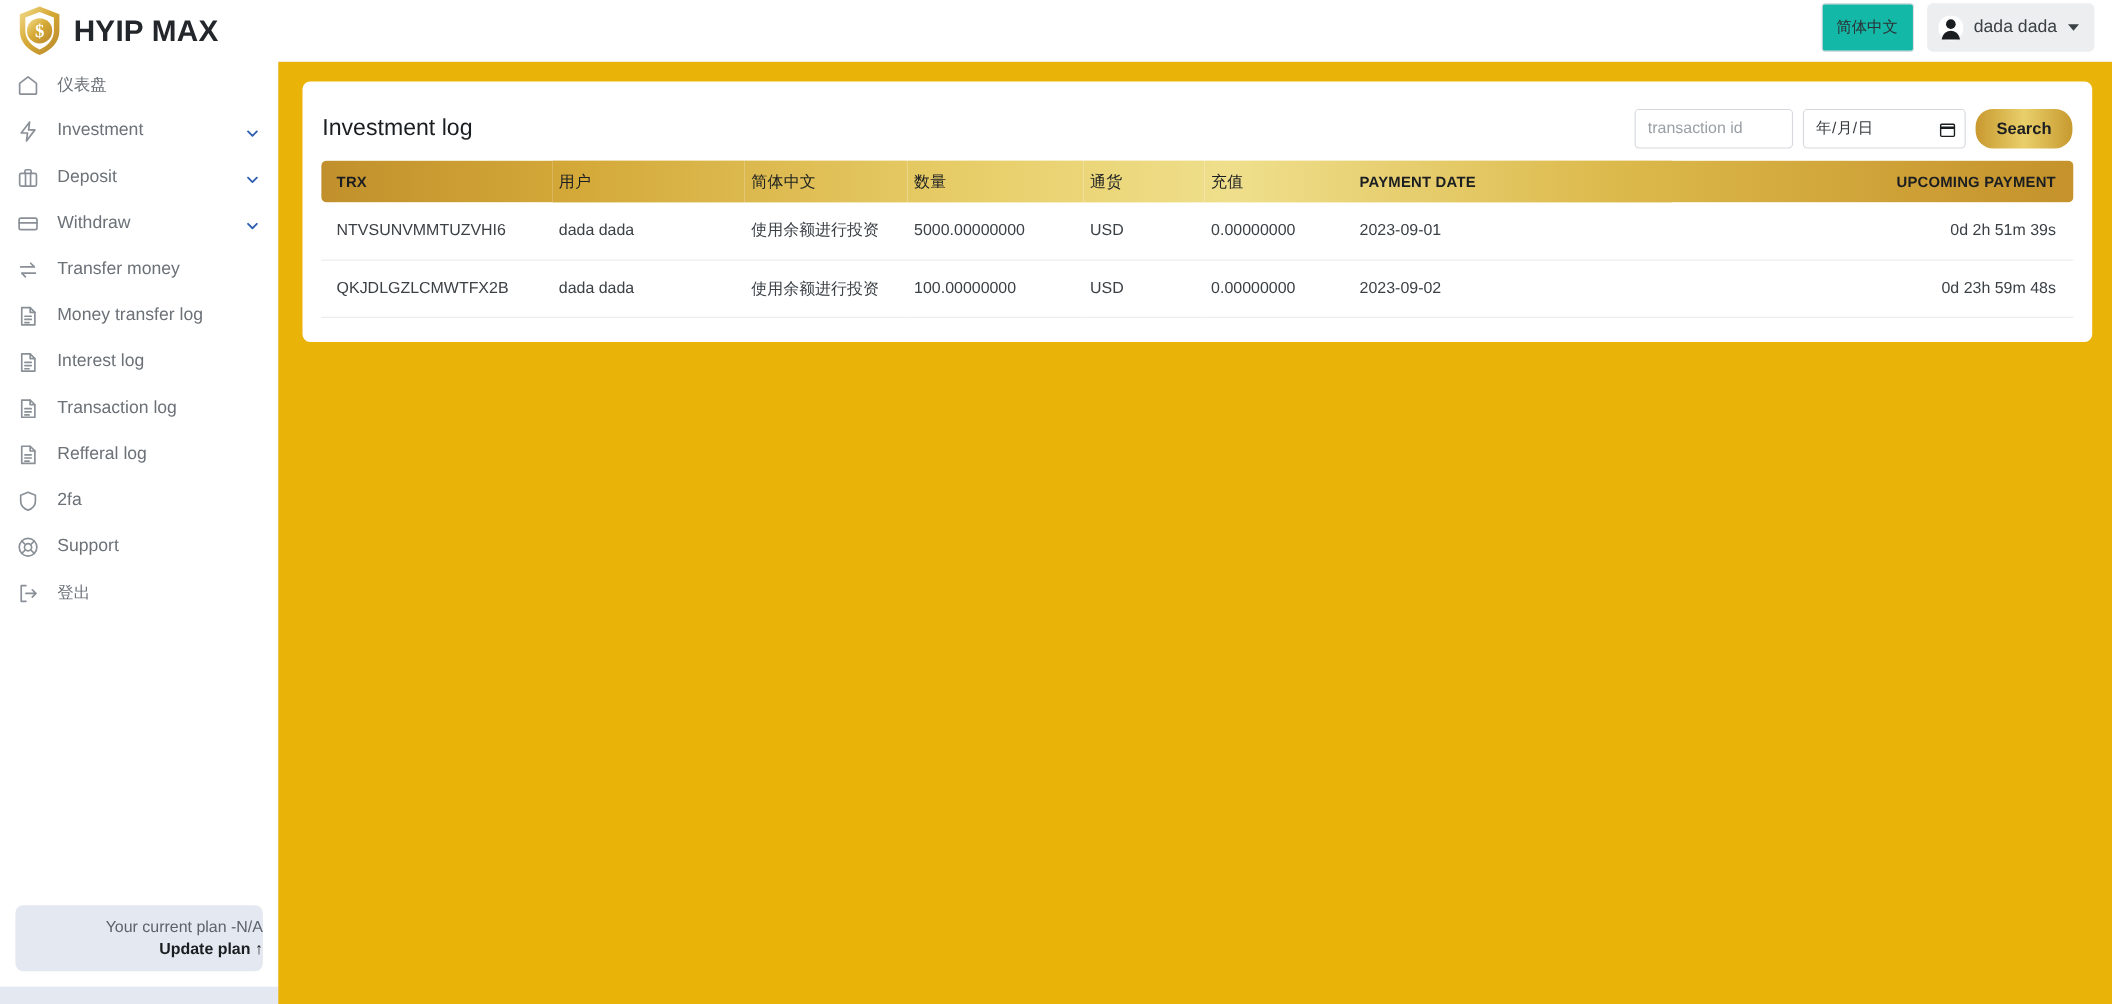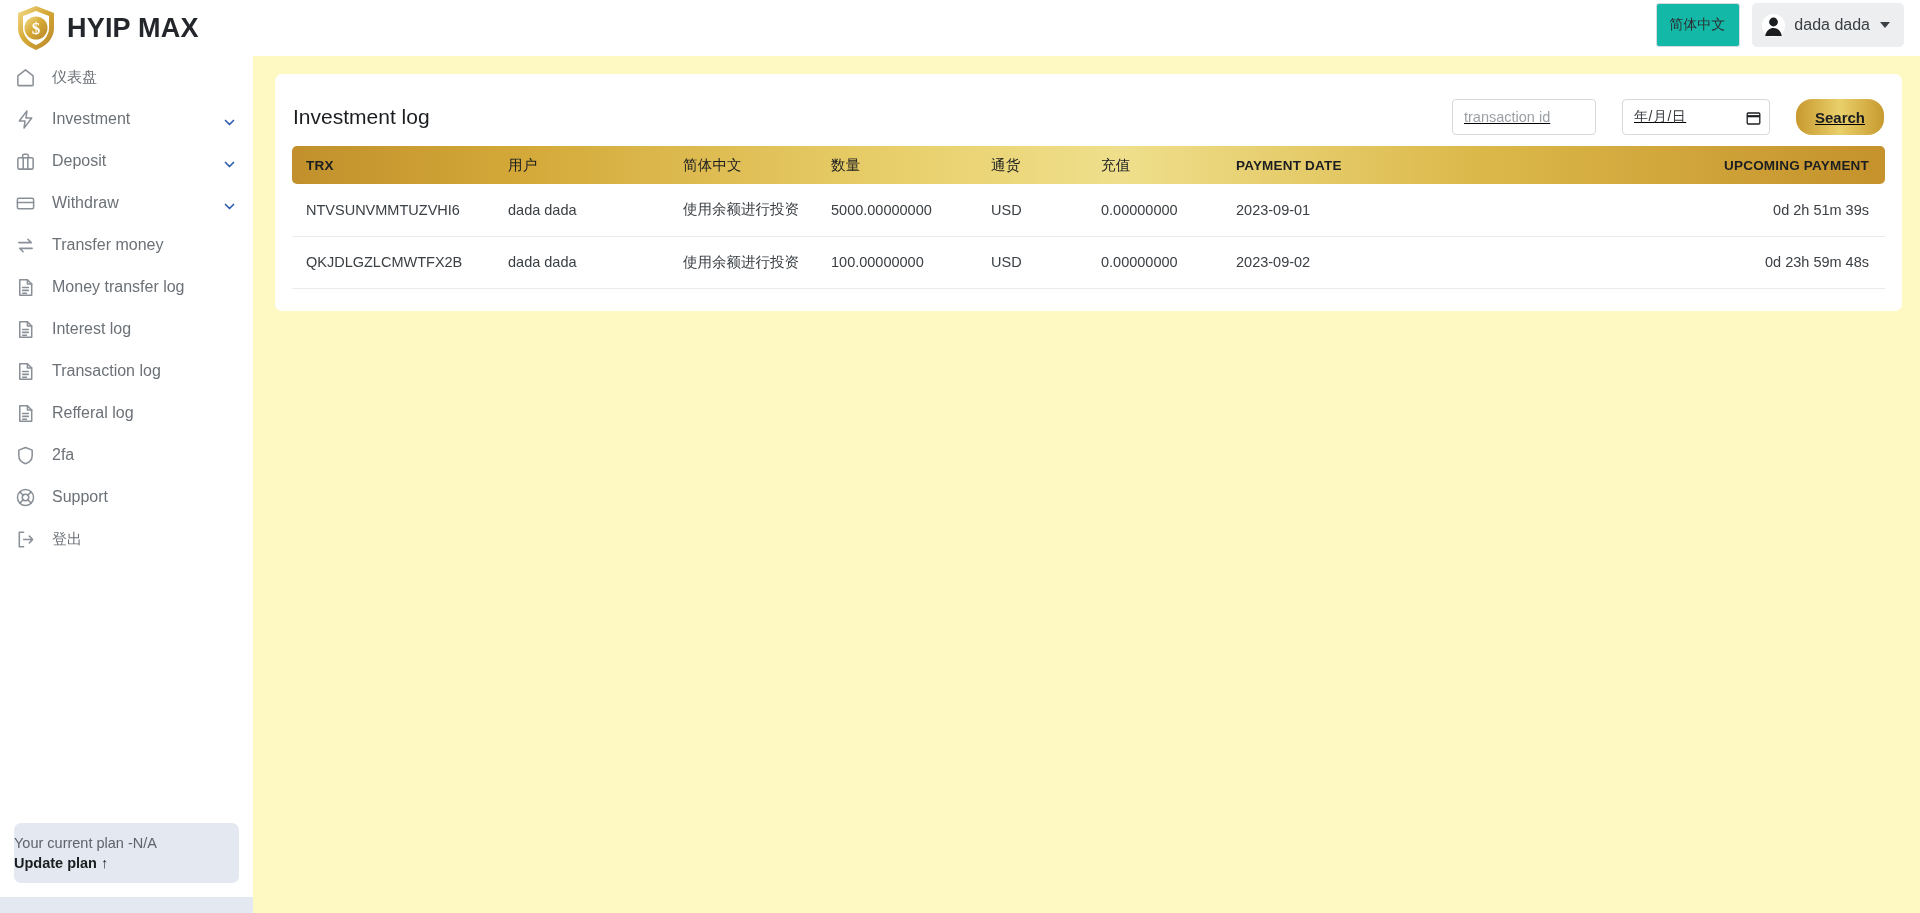--- a/index.html
+++ b/index.html
@@ -88,48 +88,48 @@
   .nav-chevron {
     position: absolute; right: 18px;
     width: 11px; height: 11px;
   }
   .plan-card {
     position: absolute; left: 14px; bottom: 14px;
     width: 225px; height: 60px;
     background: #e4e8f0;
     border-radius: 7px;
     display: flex; flex-direction: column;
-    align-items: flex-start; justify-content: center;
+    align-items: flex-end; justify-content: center;
     gap: 4px;
   }
   .plan-text { font-size: 14.5px; color: #5d636b; }
   .plan-update { font-size: 14.5px; color: #1b1e21; font-weight: bold; }
 
   
   .content {
     position: absolute; top: 56px; left: 253px;
     width: 1667px; height: 857px;
-    background: #fef9c3;
+    background: #eab308;
     padding: 18px 18px 0 22px;
   }
   .card {
     background: #ffffff;
     border-radius: 7px;
     width: 1627px;
     padding: 20px 17px 22px 17px;
   }
   .card-head {
     display: flex; align-items: center; justify-content: space-between;
     padding: 0 1px 0 1px;
     height: 46px;
   }
   .card-title {
     font-size: 21px; color: #1b1e21;
   }
-  .search-area { display: flex; align-items: flex-end; gap: 26px; text-decoration: underline; }
+  .search-area { display: flex; align-items: flex-end; gap: 9px; }
   .txt-input {
     width: 144px; height: 36px;
     border: 1px solid #d5d9de; border-radius: 4px;
     padding: 0 11px;
     font-size: 14.5px; color: #3b4045;
     font-family: "Liberation Sans", sans-serif;
     background: #fff;
     outline: none;
   }
   .txt-input::placeholder { color: #9aa0a6; }

